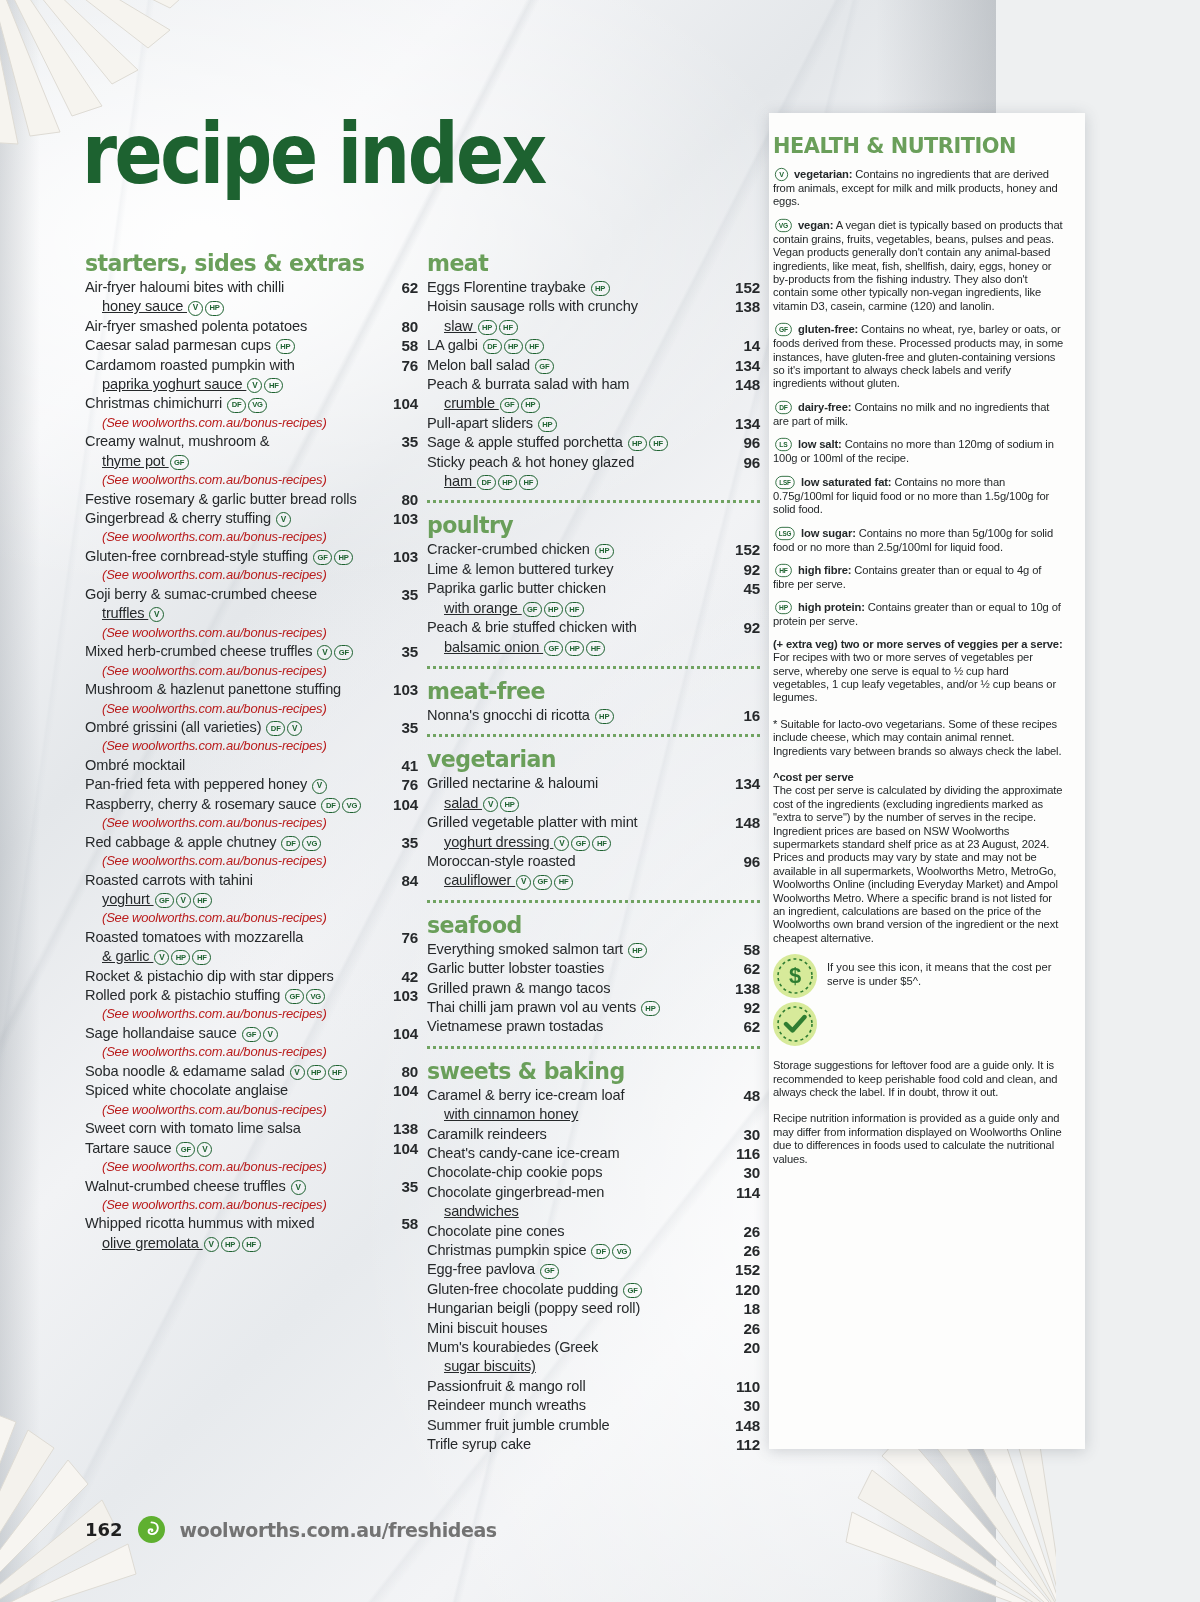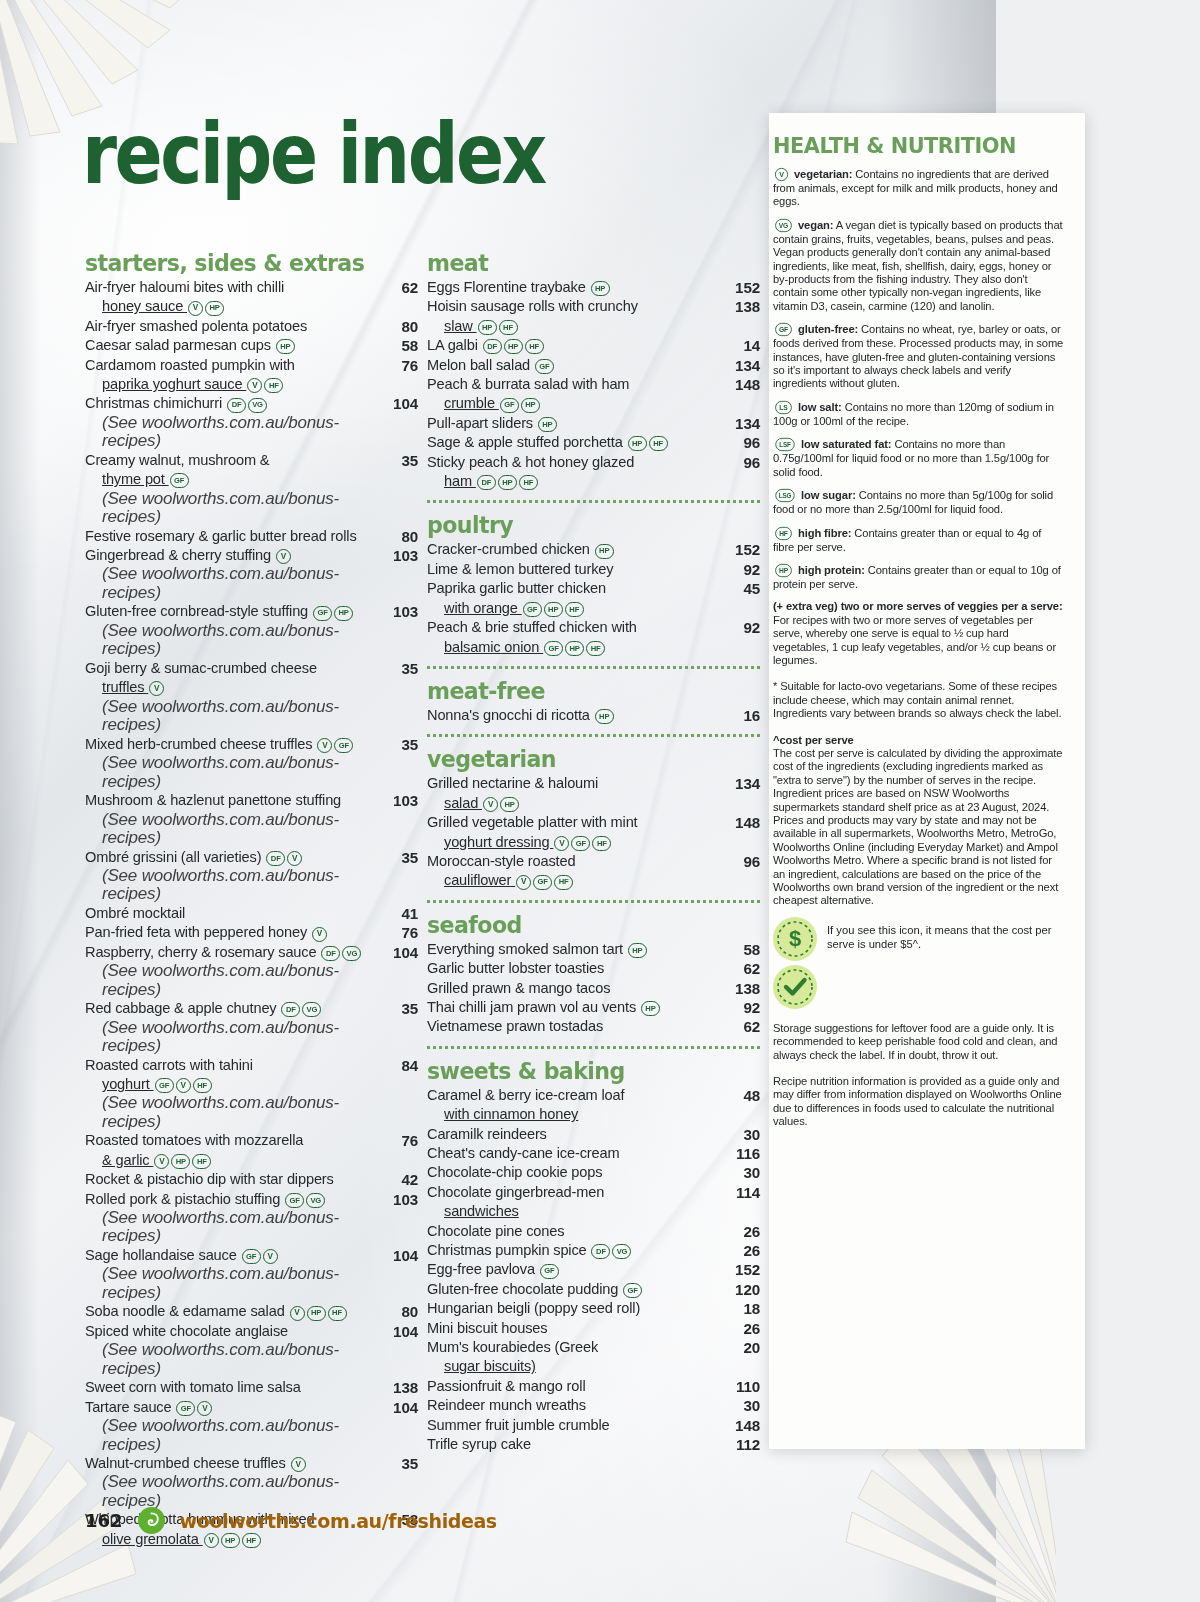--- a/index.html
+++ b/index.html
@@ -98,23 +98,23 @@
     font-size: 15.2px;
     text-align: right;
     min-width: 30px;
     white-space: nowrap;
   }
   .indent2 { display:block; padding-left: 17px; text-decoration: underline; }
   .note {
     display:block;
     padding-left: 17px;
     font-style: italic;
-    font-size: 17px;
+    font-size: 13px;
     line-height: 18.5px;
-    color:#404040;
+    color:#b91c1c;
     letter-spacing: -0.2px;
   }
 
   
   .b {
     display:inline-flex;
     align-items:center; justify-content:center;
     border:1.6px solid #1d6230;
     color:#1d6230;
     font-weight:700;
@@ -165,35 +165,35 @@
     background:#d7ea9a;
     display:flex; align-items:center; justify-content:center;
     position:relative;
   }
   .seal .glyph { font-size:22px; color:#2f7d32; font-weight:800; line-height:1; }
   .seal svg { position:absolute; inset:0; }
   .icon-row .txt { font-size:11.2px; line-height:13.8px; color:#24282a; padding-top:7px; }
 
   
   .footer {
-    position:absolute; left:85px; bottom:68px;
+    position:absolute; left:85px; bottom:59px;
     display:flex; align-items:center; gap:15px;
   }
   .footer .pgnum {
     font-family:"DejaVu Sans", sans-serif;
     font-weight:800; font-size:18px; color:#1f1f1f;
   }
   .footer .wwlogo {
     width:27px; height:27px; border-radius:50%;
     background:#5fb030;
     display:flex; align-items:center; justify-content:center;
   }
   .footer .url {
     font-family:"DejaVu Sans", sans-serif;
-    font-weight:800; font-size:19px; letter-spacing:-.4px; color:#a16207;
+    font-weight:800; font-size:19px; letter-spacing:-.4px; color:#737373;
   }
 </style>
 </head>
 <body>
 
 <div class="page">
   <div class="bg"></div>
   <div class="edge-shadow"></div>
   <div class="edge-shadow-left"></div>
 
@@ -505,20 +505,21 @@
         <div class="pg">112</div>
       </div>
     </div>
 
   <aside class="panel">
     <h2>HEALTH &amp; NUTRITION</h2>
     <div id="panel-defs">
         <div class="p-block"><span class="b w1">V</span> <b>vegetarian:</b><span> Contains no ingredients that are derived from animals, except for milk and milk products, honey and eggs.</span></div>
         <div class="p-block"><span class="b w2">VG</span> <b>vegan:</b><span> A vegan diet is typically based on products that contain grains, fruits, vegetables, beans, pulses and peas. Vegan products generally don't contain any animal-based ingredients, like meat, fish, shellfish, dairy, eggs, honey or by-products from the fishing industry. They also don't contain some other typically non-vegan ingredients, like vitamin D3, casein, carmine (120) and lanolin.</span></div>
         <div class="p-block"><span class="b w2">GF</span> <b>gluten-free:</b><span> Contains no wheat, rye, barley or oats, or foods derived from these. Processed products may, in some instances, have gluten-free and gluten-containing versions so it's important to always check labels and verify ingredients without gluten.</span></div>
+        <div class="p-block"><span class="b w2">DF</span> <b>dairy-free:</b><span> Contains no milk and no ingredients that are part of milk.</span></div>
         <div class="p-block"><span class="b w2">LS</span> <b>low salt:</b><span> Contains no more than 120mg of sodium in 100g or 100ml of the recipe.</span></div>
         <div class="p-block"><span class="b w3">LSF</span> <b>low saturated fat:</b><span> Contains no more than 0.75g/100ml for liquid food or no more than 1.5g/100g for solid food.</span></div>
         <div class="p-block"><span class="b w3">LSG</span> <b>low sugar:</b><span> Contains no more than 5g/100g for solid food or no more than 2.5g/100ml for liquid food.</span></div>
         <div class="p-block"><span class="b w2">HF</span> <b>high fibre:</b><span> Contains greater than or equal to 4g of fibre per serve.</span></div>
         <div class="p-block"><span class="b w2">HP</span> <b>high protein:</b><span> Contains greater than or equal to 10g of protein per serve.</span></div>
       </div>
 
     <div class="p-block">
       <span class="p-head">(+ extra veg) two or more serves of veggies per a serve:</span>
       <span>For recipes with two or more serves of vegetables per serve, whereby one serve is equal to ½ cup hard vegetables, 1 cup leafy vegetables, and/or ½ cup beans or legumes.</span>

